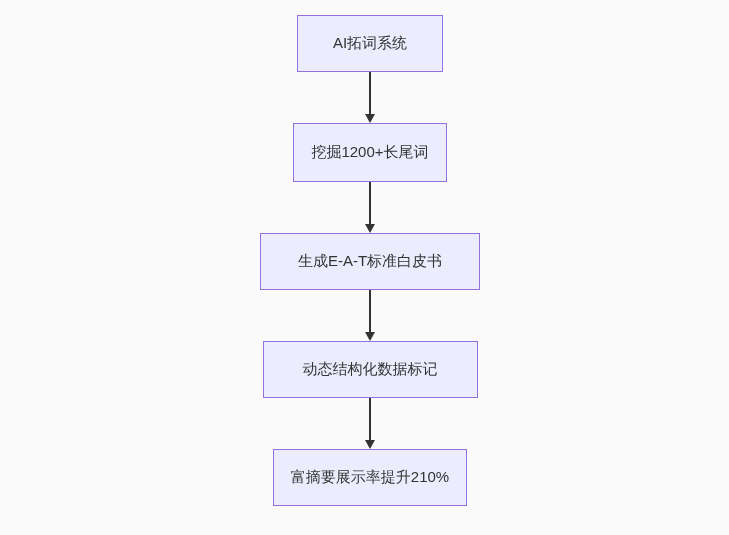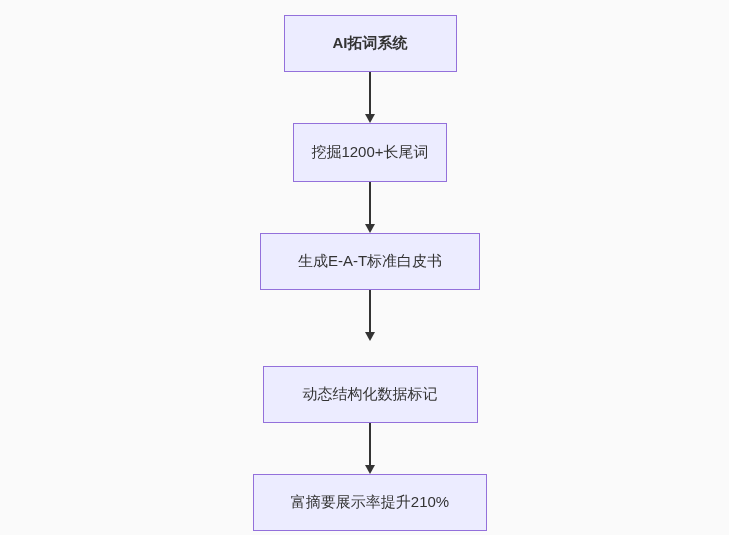--- a/index.html
+++ b/index.html
@@ -30,25 +30,25 @@
     border: 1px solid #9370DB;
     display: flex;
     align-items: center;
     justify-content: center;
     color: #333333;
     font-size: 15px;
     white-space: nowrap;
     text-align: center;
   }
   
-  .node.n0 { width: 173px; font-weight: bold; }
+  .node.n0 { width: 146px; }
   .node.n1 { width: 154px; height: 59px; }
   .node.n2 { width: 220px; }
-  .node.n3 { width: 215px; margin-top: 25px; }
-  .node.n4 { width: 234px; }
+  .node.n3 { width: 215px; }
+  .node.n4 { width: 194px; }
   .connector {
     display: flex;
     flex-direction: column;
     align-items: center;
     height: 51px;
   }
   .connector .line {
     width: 2px;
     flex: 1;
     background: #333333;

